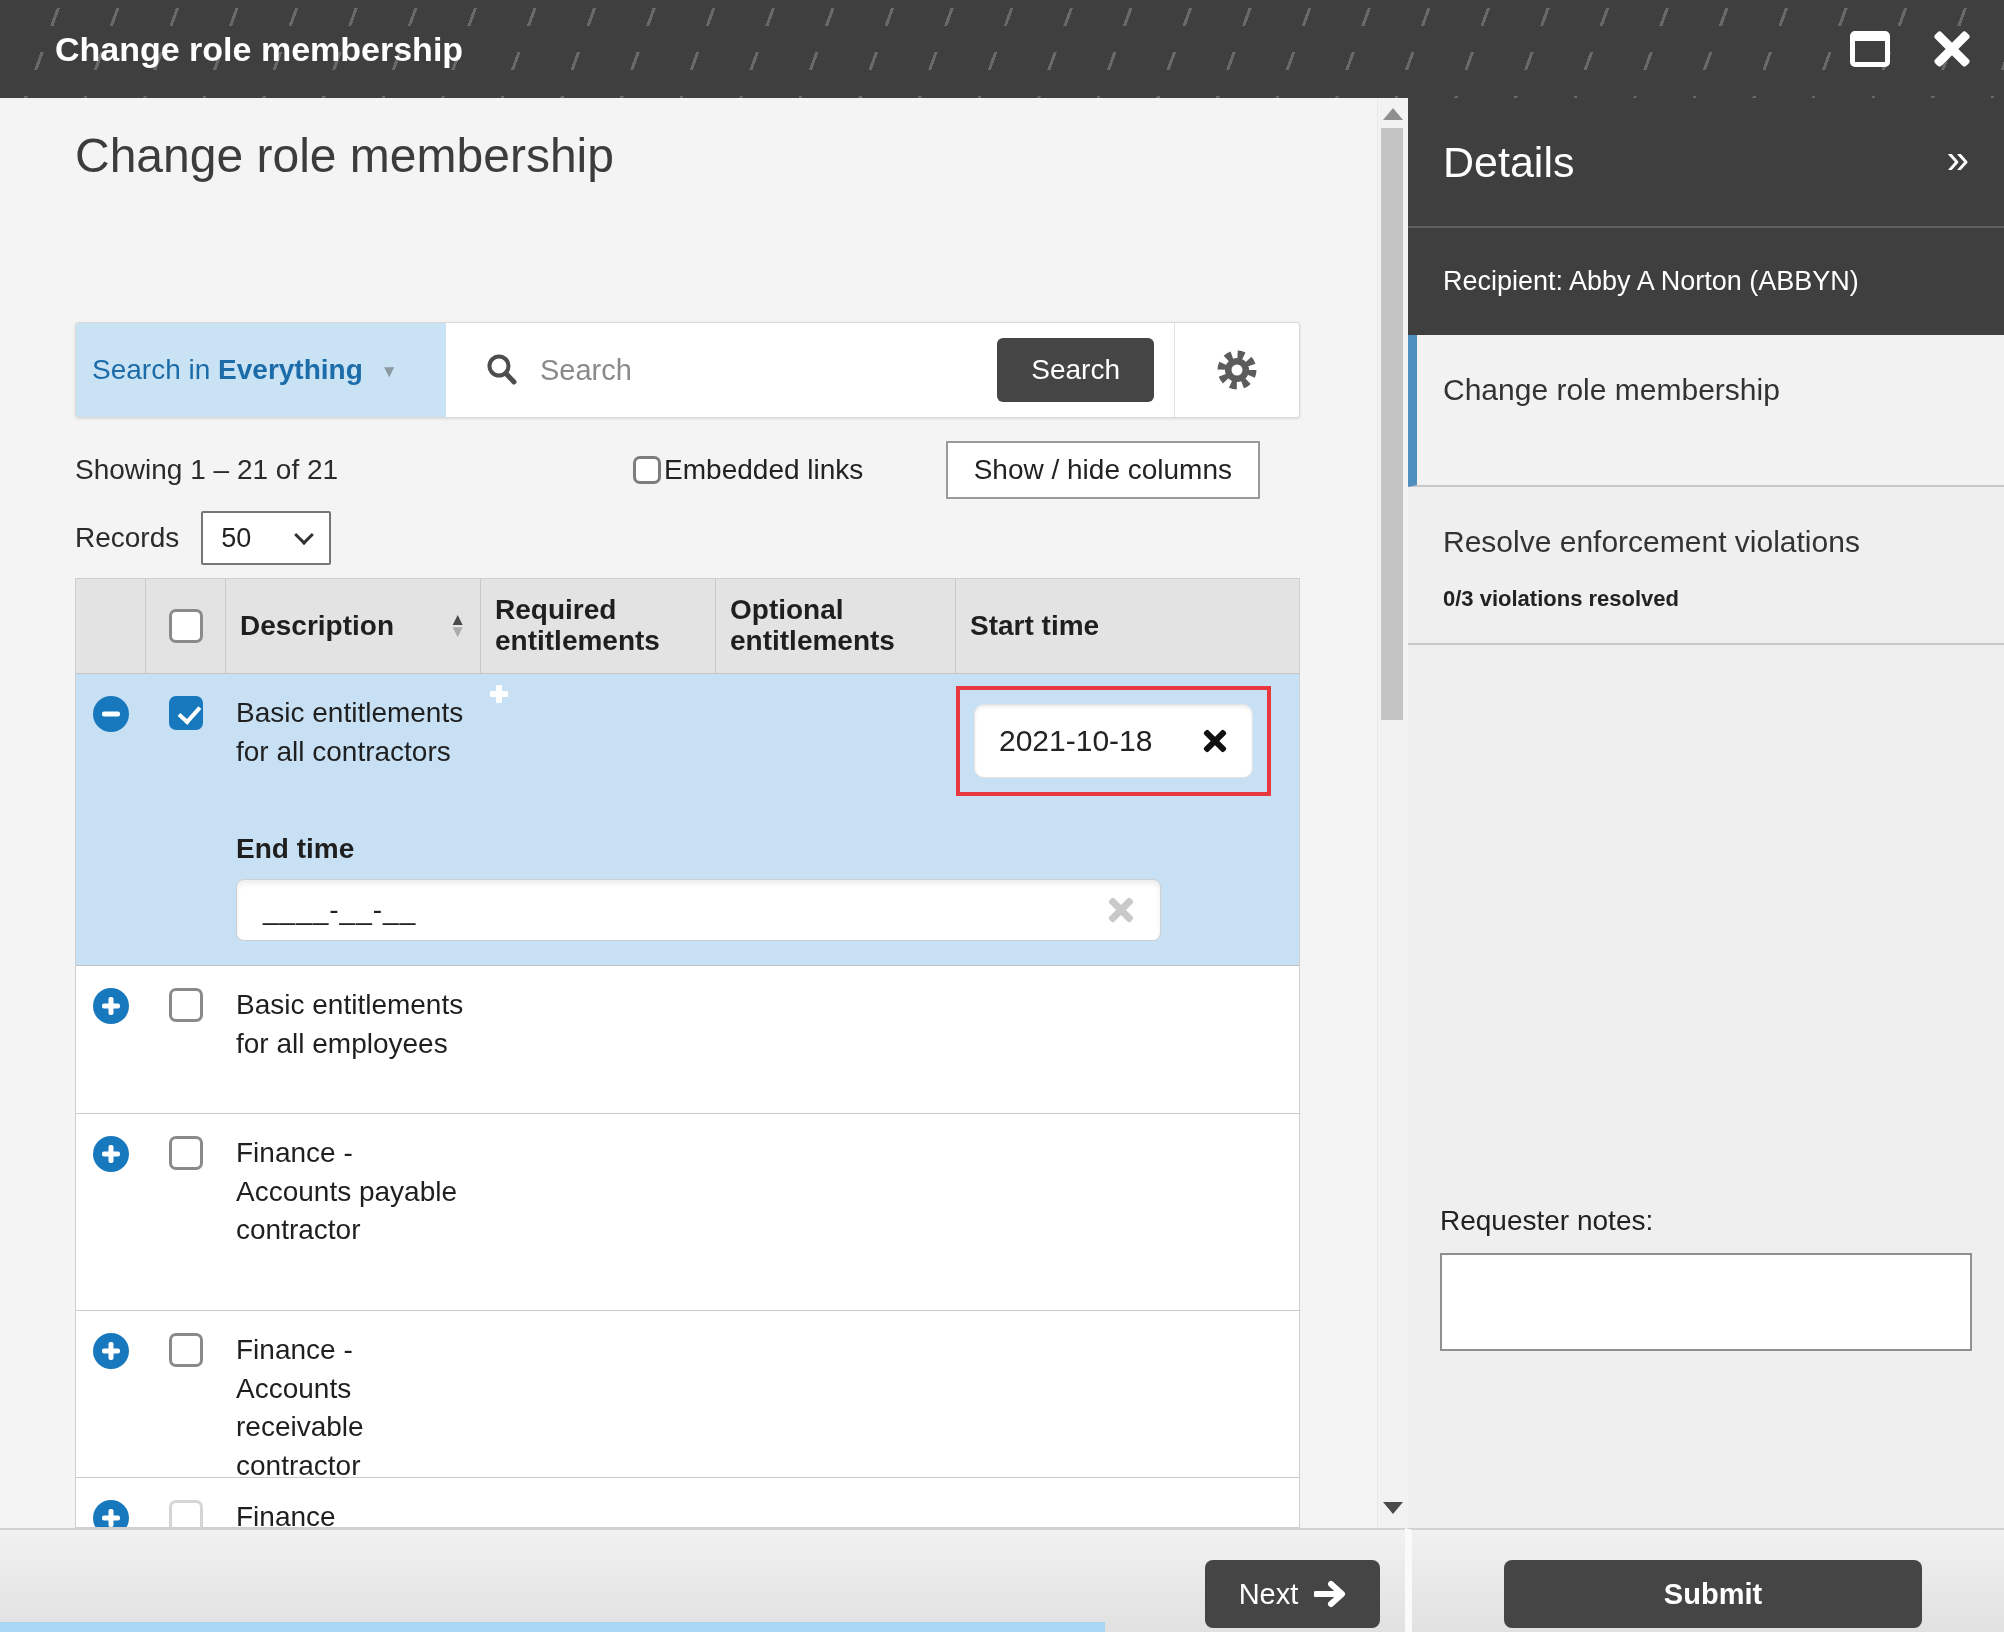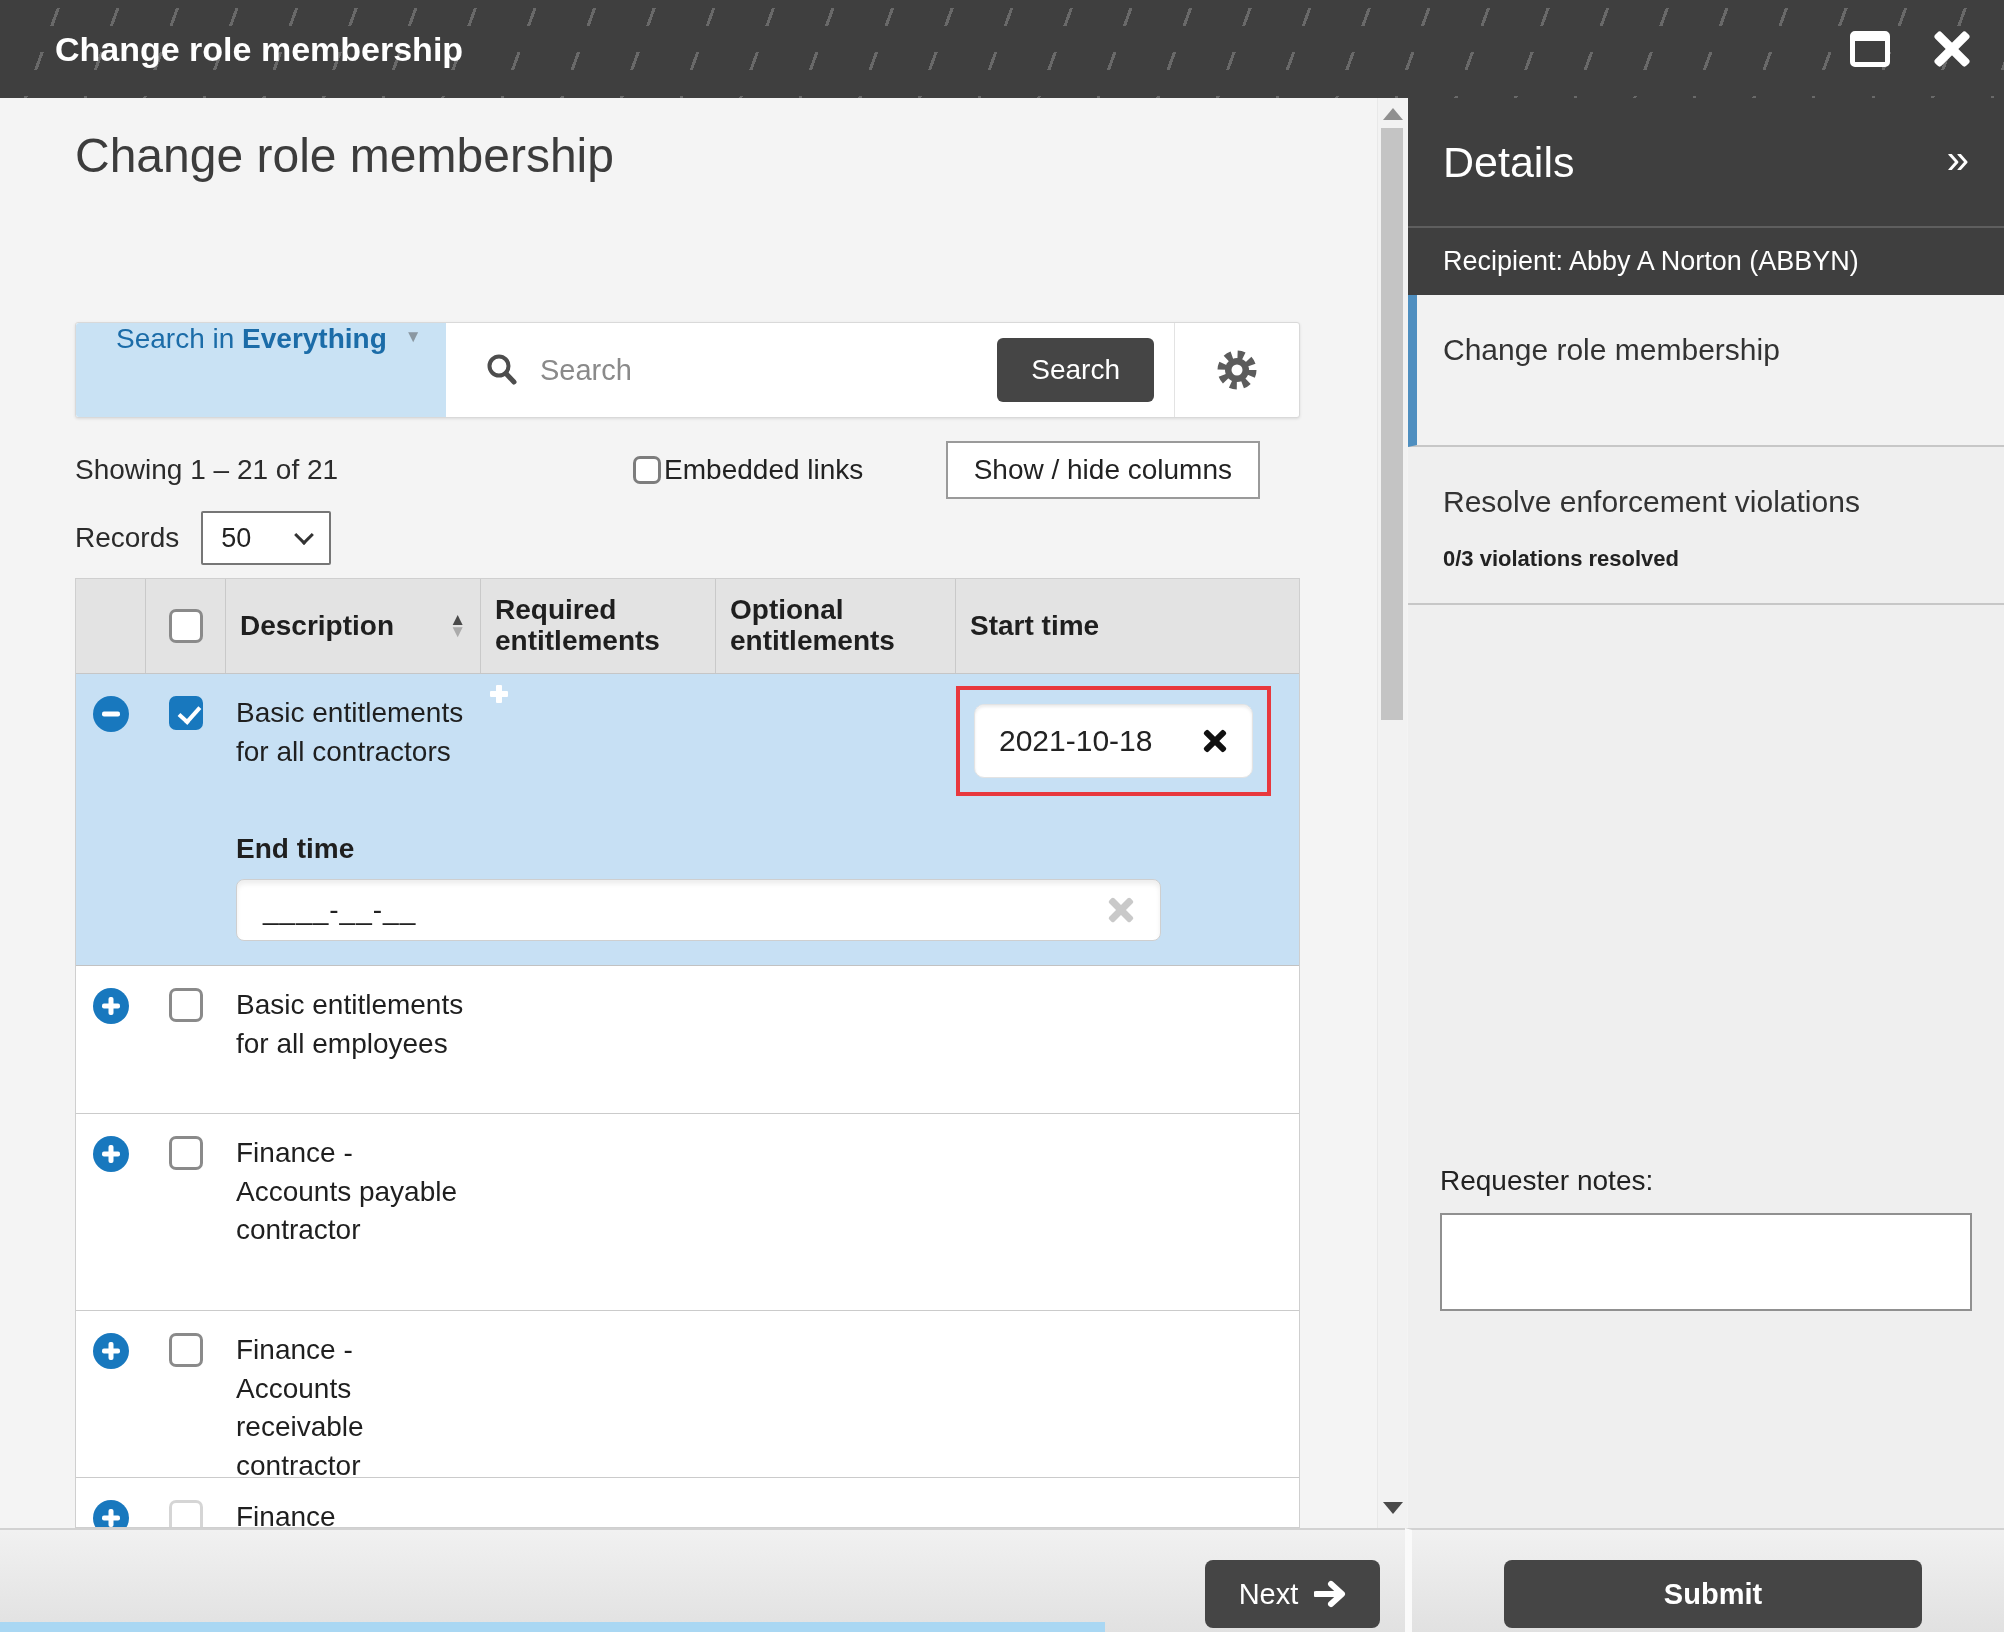--- a/index.html
+++ b/index.html
@@ -37,22 +37,22 @@
   .page-heading { position:absolute; left:75px; top:30px; font-size:48px; font-weight:400; color:#3c3c3c; }
 
   
   .search-card {
     position:absolute; left:75px; top:224px; width:1225px; height:96px;
     background:#fff; border:1px solid #d9d9d9; border-radius:3px;
     box-shadow:0 1px 3px rgba(0,0,0,.10);
     display:flex; align-items:stretch;
   }
   .search-scope {
-    width:370px; background:#c9e2f4; display:flex; align-items:flex-start; gap:10px;
-    padding-left:40px; cursor:pointer; border-radius:3px 0 0 3px;
+    width:370px; background:#c9e2f4; display:flex; align-items:center; gap:10px;
+    padding-left:16px; cursor:pointer; border-radius:3px 0 0 3px;
   }
   .search-scope .scope-text { font-size:28px; color:#1b6ca8; }
   .search-scope .scope-text b { font-weight:700; }
   .scope-caret { font-size:17px; color:#8b98a2; margin-left:8px; margin-top:4px; }
   .search-mid { flex:1; display:flex; align-items:center; padding-left:38px; gap:20px; }
   .search-input {
     border:none; outline:none; font-size:29px; color:#333; flex:1;
     font-family:"Liberation Sans", sans-serif; background:transparent;
   }
   .search-input::placeholder { color:#8a8a8a; }
@@ -172,21 +172,21 @@
     display:flex; align-items:center; justify-content:center; gap:16px; cursor:pointer;
     font-family:"Liberation Sans", sans-serif;
   }
 
   
   .sidebar { position:absolute; left:1408px; top:98px; width:596px; height:1430px; background:#efefef; }
   .sb-dark { background:#3f3f3f; }
   .sb-title-row { height:130px; display:flex; align-items:center; padding:0 35px; border-bottom:2px solid #5e5e5e; }
   .sb-title { color:#fff; font-size:43px; font-weight:400; }
   .sb-collapse { margin-left:auto; color:#fff; font-size:40px; cursor:pointer; line-height:1; padding-bottom:6px; }
-  .sb-recipient-row { height:67px; display:flex; align-items:center; padding:0 35px; }
+  .sb-recipient-row { height:107px; display:flex; align-items:center; padding:0 35px; }
   .sb-recipient { color:#fff; font-size:27px; }
 
   .sb-item { position:relative; border-bottom:2px solid #c7c7c7; padding:32px 50px 0 35px; background:#efefef; cursor:pointer; }
   .sb-item.active { background:#f2f2f2; border-left:9px solid #4f8fc0; padding-left:26px; }
   .sb-item-label { font-size:30px; color:#333; line-height:1.5; }
   .sb-item.i1 { height:152px; }
   .sb-item.i2 { height:158px; }
   .sb-item.i3 { height:158px; }
   .sb-item-status { font-size:22px; font-weight:700; color:#222; margin-top:22px; }
 

